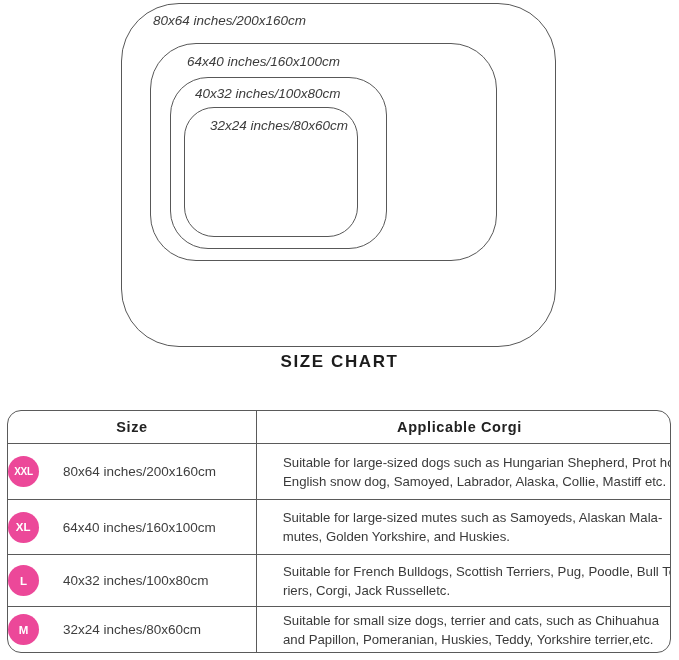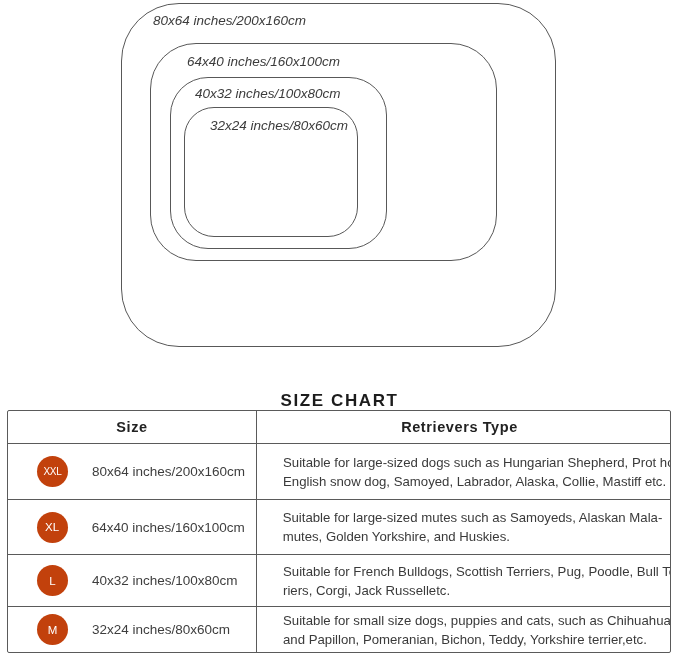--- a/index.html
+++ b/index.html
@@ -22,28 +22,28 @@
     position:absolute; font-style:italic; font-size:13.5px; color:#3c3c3c;
     white-space:nowrap;
   }
   .label-xxl { left:153px; top:13px; }
   .label-xl  { left:187px; top:54px; }
   .label-l   { left:195px; top:86px; }
   .label-m   { left:210px; top:118px; }
 
   
   .chart-title {
-    position:absolute; top:391px; left:0; width:679px; text-align:center;
+    position:absolute; top:352px; left:0; width:679px; text-align:center;
     font-size:17px; font-weight:bold; letter-spacing:1.6px; color:#1c1c1c;
   }
 
   
   .size-table {
     position:absolute; left:7px; top:410px; width:664px; height:243px;
-    box-sizing:border-box; border:1px solid #5a5a5a; border-radius:2px;
+    box-sizing:border-box; border:1px solid #5a5a5a; border-radius:14px;
     overflow:hidden; display:flex; flex-direction:column; background:#fff;
   }
   .t-row {
     display:flex; box-sizing:border-box; border-bottom:1px solid #5a5a5a;
     flex:none;
   }
   .t-header { height:33px; }
   .r1 { height:56px; }
   .r2 { height:55px;justify-content:center; }
   .r3 { height:52px; }
@@ -58,23 +58,23 @@
     flex:1; display:flex; flex-direction:column; justify-content:center;
     padding-left:26px; padding-right:8px;
   }
   .t-header .col-size, .t-header .col-type {
     justify-content:center; align-items:center; flex-direction:row;
     padding-left:0; font-weight:bold; font-size:14.5px; letter-spacing:0.6px;
     color:#222222;
   }
 
   .size-badge {
-    width:31px; height:31px; border-radius:50%; background:#c2410c;
+    width:31px; height:31px; border-radius:50%; background:#ec4899;
     color:#ffffff; display:flex; align-items:center; justify-content:center;
-    font-weight:normal; font-size:11.5px; margin-left:29px; flex:none;
+    font-weight:bold; font-size:11.5px; flex:none;
   }
   .badge-xxl { font-size:10px; letter-spacing:-0.3px; }
 
   .size-text { margin-left:24px; font-size:13.5px; color:#3e3e3e; white-space:nowrap; }
   .desc-line { font-size:13.2px; color:#3a3a3a; line-height:19px; white-space:nowrap; }
 </style>
 </head>
 <body>
 
 <div>
@@ -88,21 +88,21 @@
   <span class="mat-label label-l">40x32 inches/100x80cm</span>
   <span class="mat-label label-m">32x24 inches/80x60cm</span>
 </div>
 
 <div class="chart-title">SIZE CHART</div>
 
 <div class="size-table">
 
   <div class="t-row t-header">
     <div class="col-size">Size</div>
-    <div class="col-type">Retrievers  Type</div>
+    <div class="col-type">Applicable  Corgi</div>
   </div>
 
   <div class="t-row r1">
     <div class="col-size">
       <div class="size-badge badge-xxl">XXL</div>
       <span class="size-text">80x64 inches/200x160cm</span>
     </div>
     <div class="col-type">
       <div class="desc-line">Suitable for large-sized dogs such as Hungarian Shepherd, Prot hound,</div>
       <div class="desc-line">English snow dog, Samoyed, Labrador, Alaska, Collie, Mastiff etc.</div>
@@ -130,18 +130,18 @@
       <div class="desc-line">riers, Corgi, Jack Russelletc.</div>
     </div>
   </div>
 
   <div class="t-row r4">
     <div class="col-size">
       <div class="size-badge">M</div>
       <span class="size-text">32x24 inches/80x60cm</span>
     </div>
     <div class="col-type">
-      <div class="desc-line">Suitable for small size dogs, puppies and cats, such as Chihuahua</div>
-      <div class="desc-line">and Papillon, Pomeranian, Bichon, Teddy, Yorkshire terrier,etc.</div>
+      <div class="desc-line">Suitable for small size dogs, terrier and cats, such as Chihuahua</div>
+      <div class="desc-line">and Papillon, Pomeranian, Huskies, Teddy, Yorkshire terrier,etc.</div>
     </div>
   </div>
 
 </div>
 
 </body></html>

